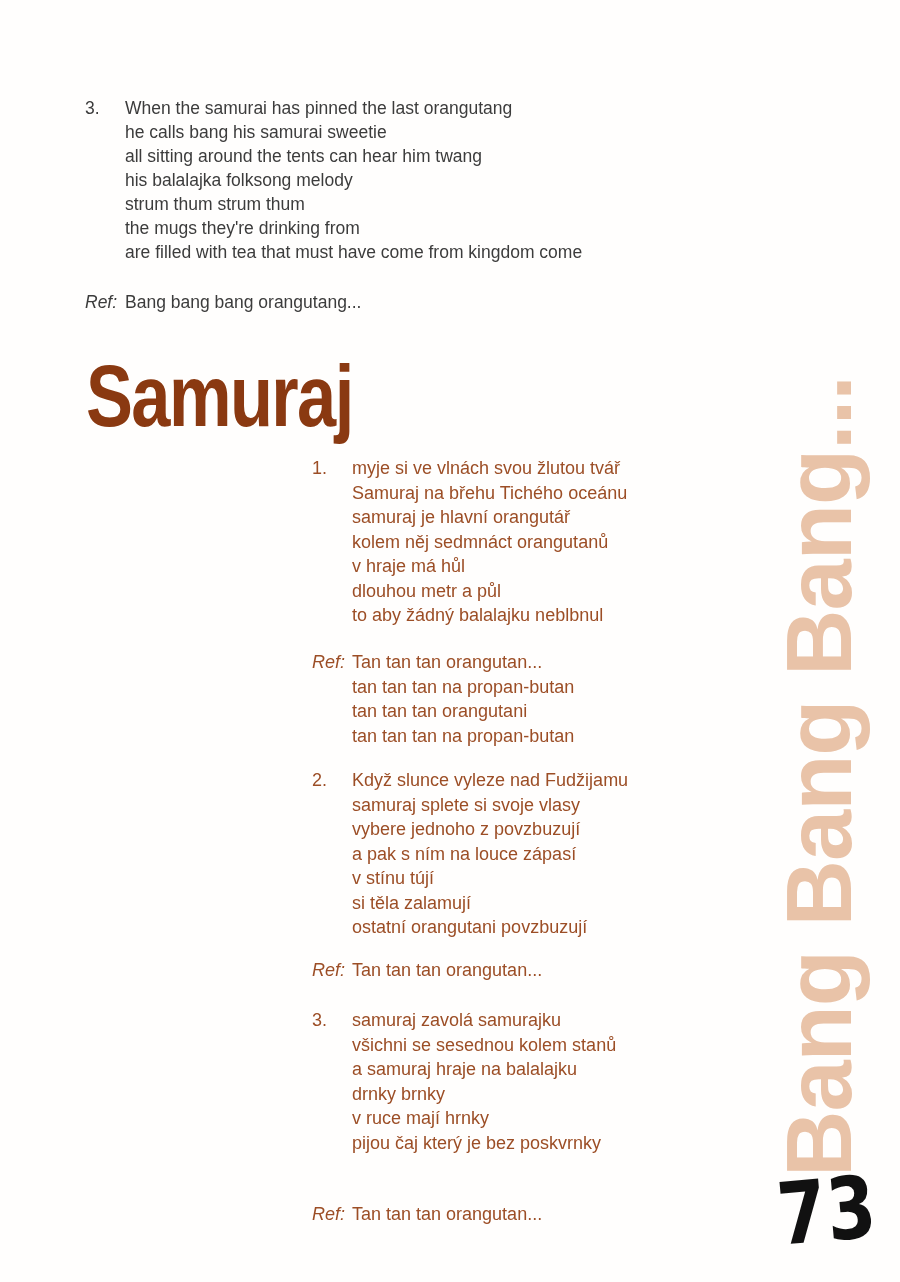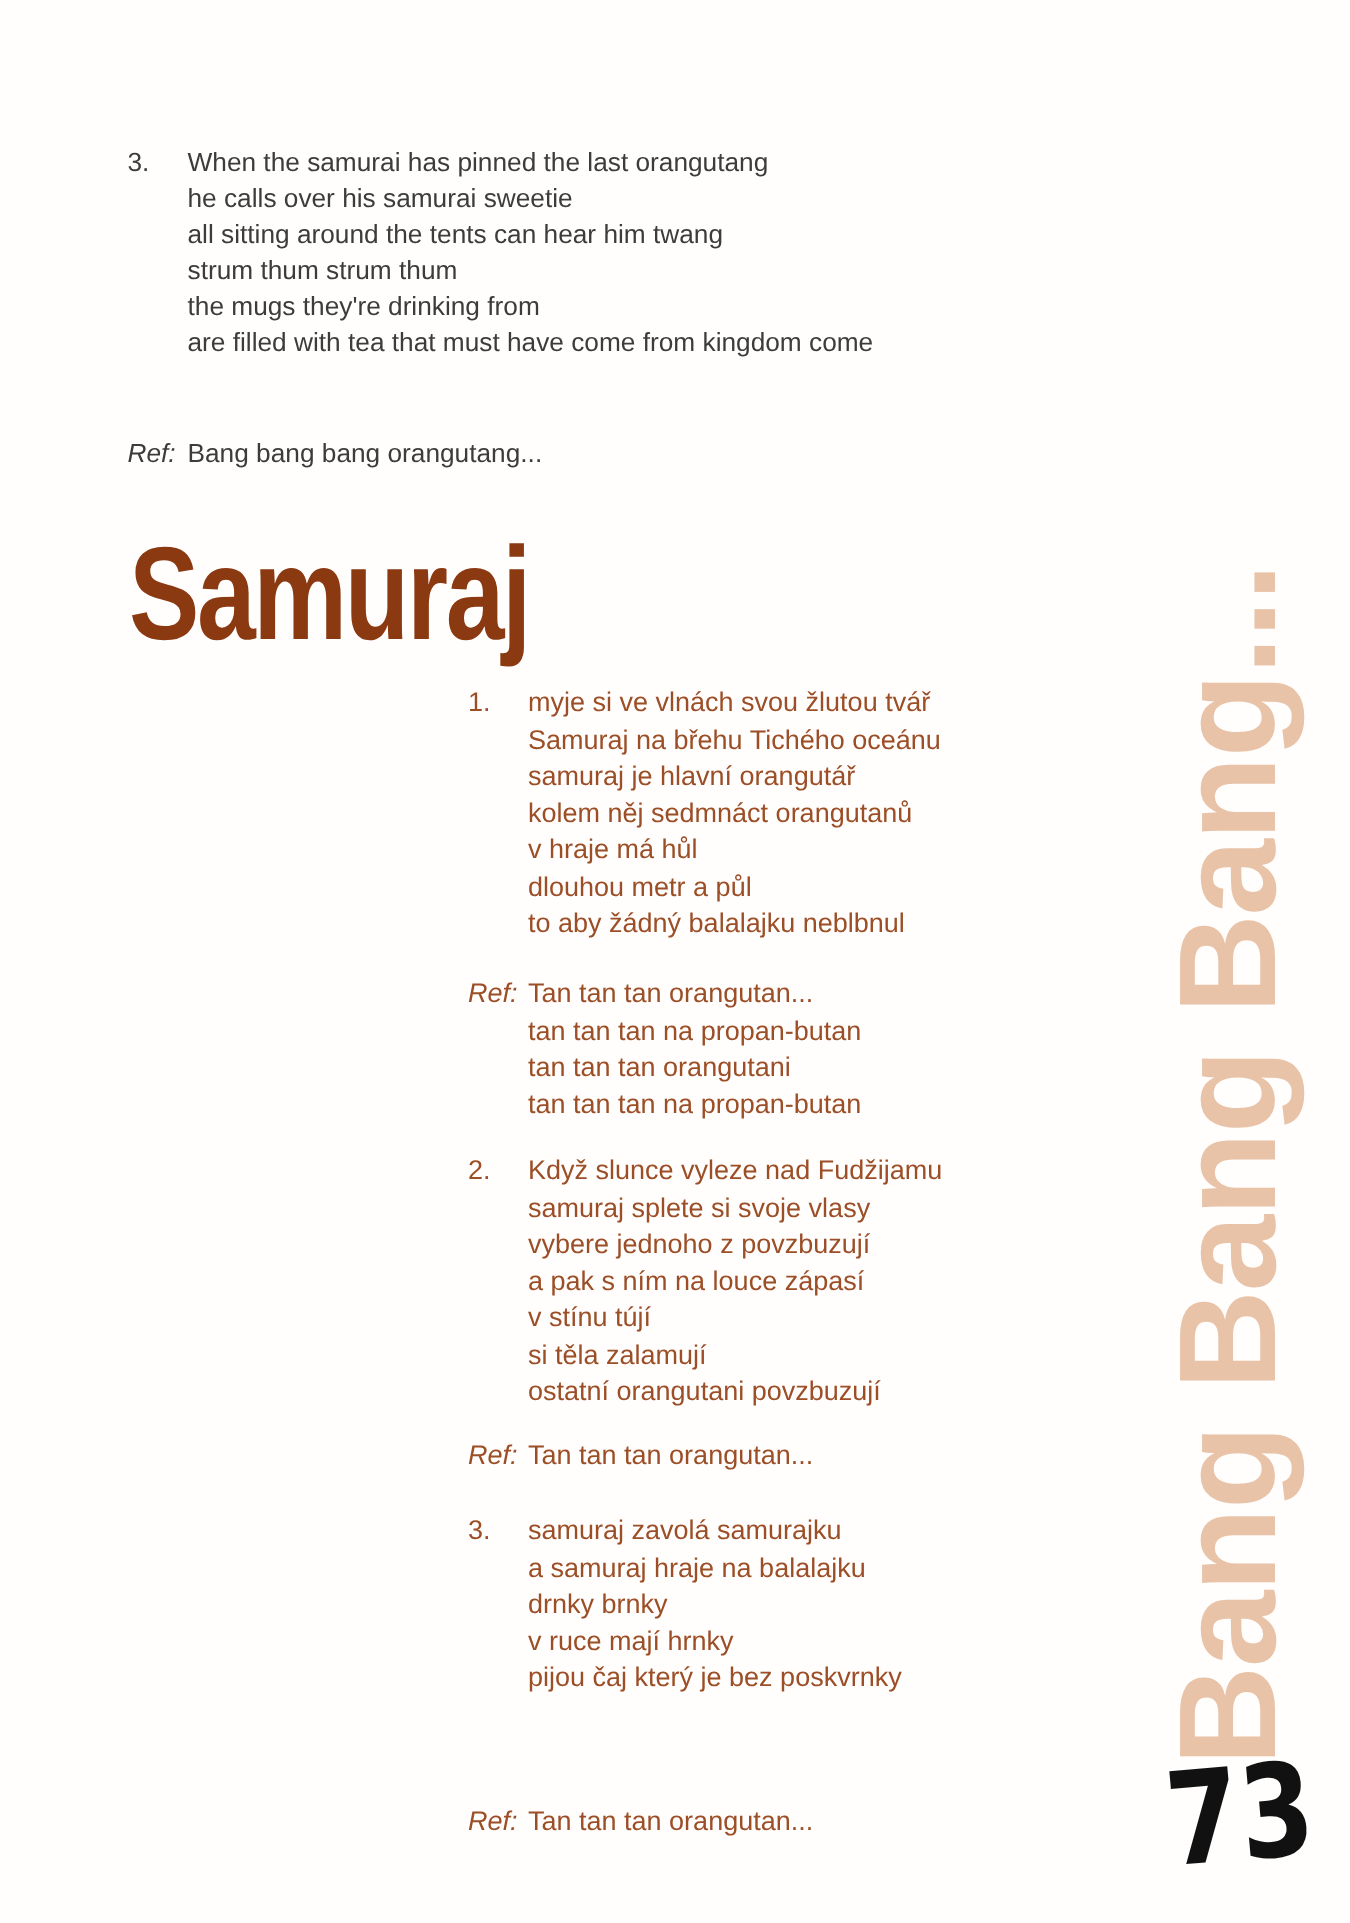--- a/index.html
+++ b/index.html
@@ -101,22 +101,23 @@
 </style>
 </head>
 <body>
 
 <div class="page">
 
   <div class="english-verse">
     <div class="num-col">3.</div>
     <div>
       <div>When the samurai has pinned the last orangutang</div>
-      <div>he calls over his samurai sweetie</div>
+      <div>he calls bang his samurai sweetie</div>
       <div>all sitting around the tents can hear him twang</div>
+      <div>his balalajka folksong melody</div>
       <div>strum thum strum thum</div>
       <div>the mugs they're drinking from</div>
       <div>are filled with tea that must have come from kingdom come</div>
     </div>
   </div>
 
   <div class="english-ref">
     <div class="num-col ref-label">Ref:</div>
     <div>Bang bang bang orangutang...</div>
   </div>
@@ -161,20 +162,21 @@
 
   <div class="czech czech-ref-2">
     <div class="num-col ref-label">Ref:</div>
     <div>Tan tan tan orangutan...</div>
   </div>
 
   <div class="czech czech-verse-3">
     <div class="num-col">3.</div>
     <div>
       <div>samuraj zavolá samurajku</div>
+      <div>všichni se sesednou kolem stanů</div>
       <div>a samuraj hraje na balalajku</div>
       <div>drnky brnky</div>
       <div>v ruce mají hrnky</div>
       <div>pijou čaj který je bez poskvrnky</div>
     </div>
   </div>
 
   <div class="czech czech-ref-3">
     <div class="num-col ref-label">Ref:</div>
     <div>Tan tan tan orangutan...</div>

